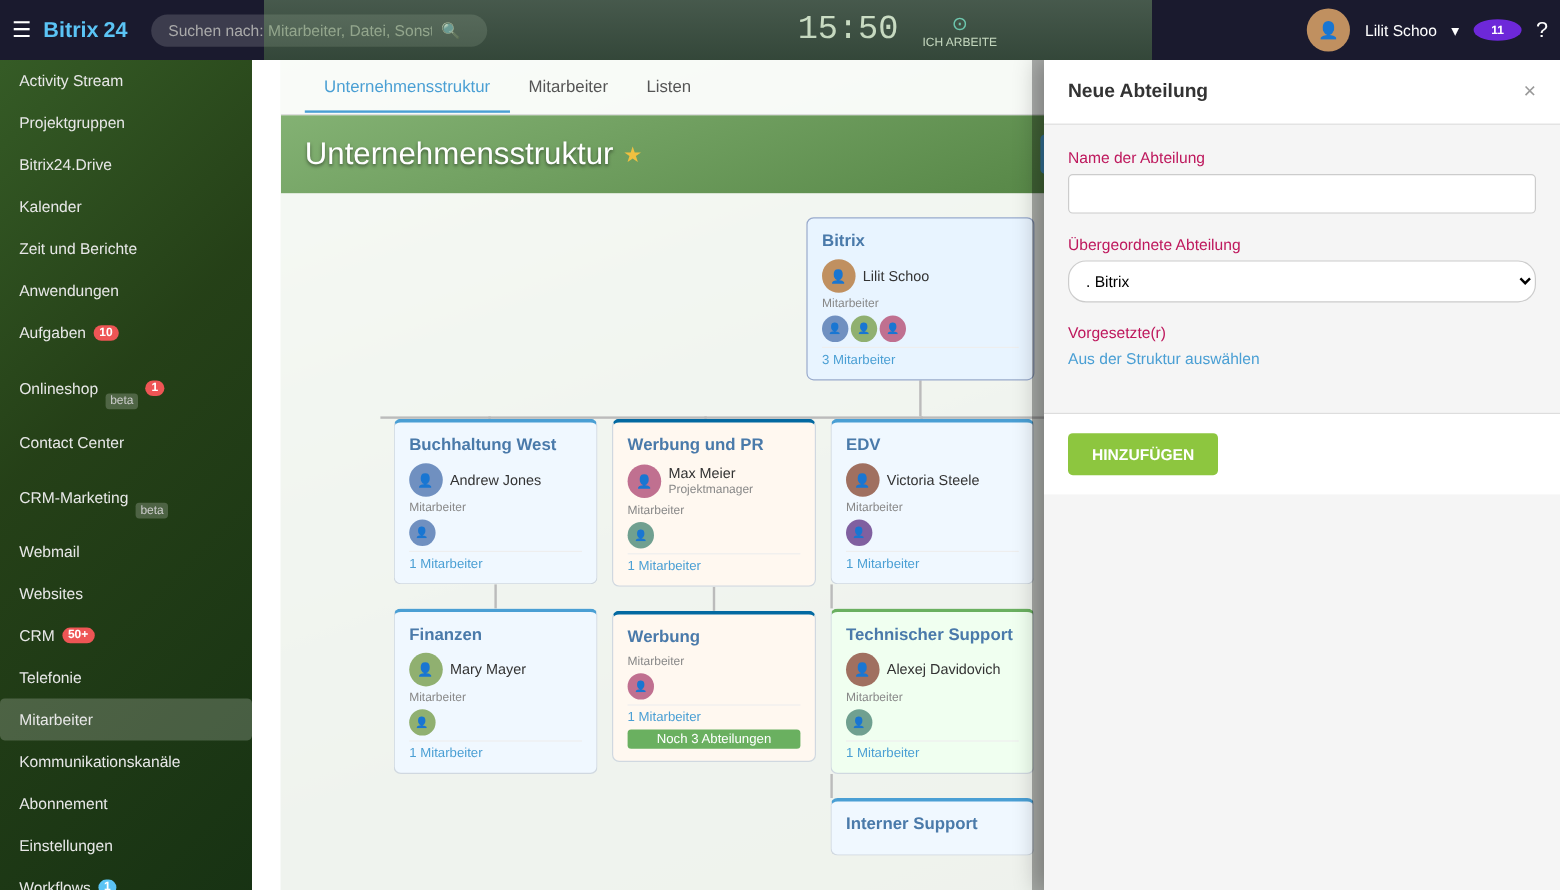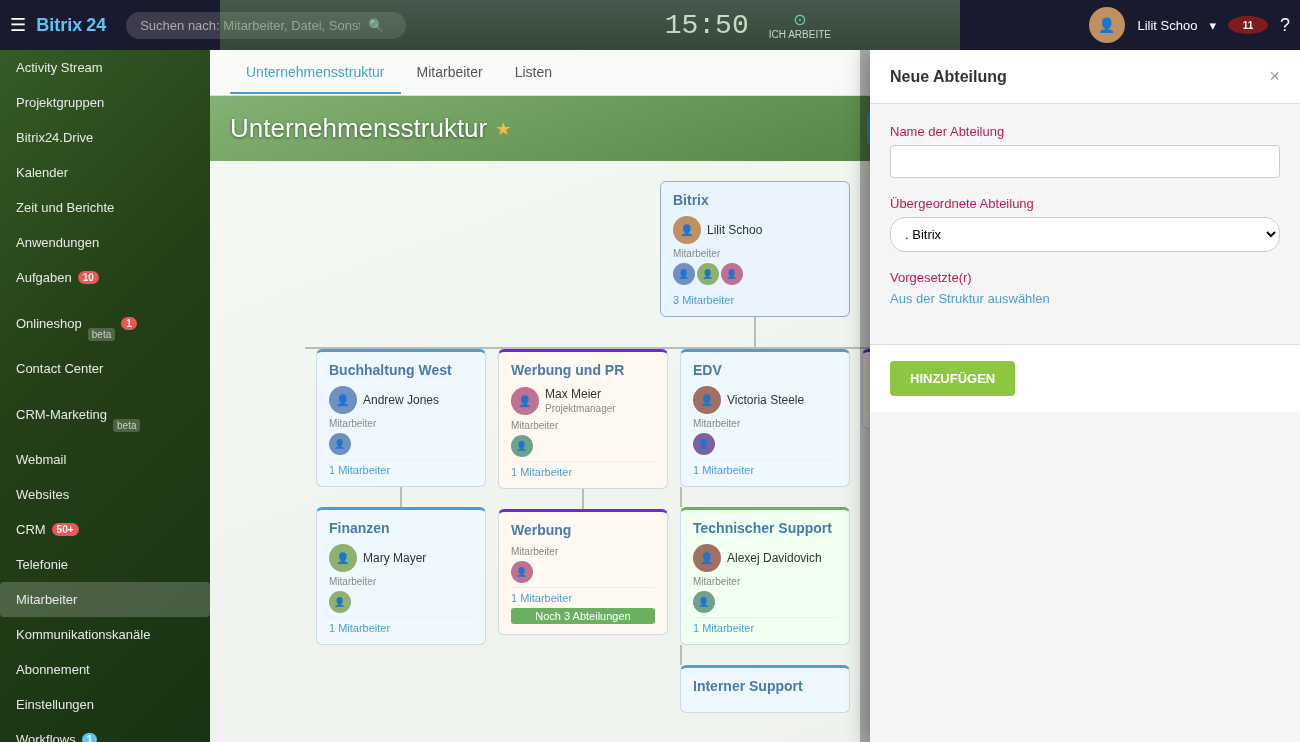--- a/index.html
+++ b/index.html
@@ -38,38 +38,38 @@
     }
     .topbar-right {
       display: flex; align-items: center; gap: 12px;
     }
     .topbar-avatar {
       width: 36px; height: 36px; border-radius: 50%; background: #c0a080; overflow: hidden;
       display: flex; align-items: center; justify-content: center; color: #fff; font-size: 14px;
     }
     .topbar-user { color: #fff; font-size: 13px; }
     .topbar-badge {
-      background: #7f1d1d; color: #fff; border-radius: 50%; width: 40px; height: 18px;
+      background: #6d28d9; color: #fff; border-radius: 50%; width: 40px; height: 18px;
       display: flex; align-items: center; justify-content: center; font-size: 10px; font-weight: bold;
     }
 
     
     .right-sidebar {
       position: absolute; right: 0; top: 50px; width: 42px; background: rgba(0,0,0,0.3);
       display: flex; flex-direction: column; align-items: center; gap: 2px; padding: 4px 0; z-index: 50;
     }
     .right-sidebar-btn {
       width: 38px; height: 38px; border-radius: 50%; background: rgba(255,255,255,0.15);
       display: flex; align-items: center; justify-content: center; color: #fff; cursor: pointer; font-size: 16px;
       overflow: hidden;
     }
     .right-sidebar-btn.avatar-small { background: #b0b0b0; }
 
     
-    .layout { display: flex; height: 692px; }
+    .layout { display: flex; height: 692px; gap: 24px; }
 
     
     .sidebar {
       width: 210px; background: rgba(0,0,0,0.6); flex-shrink: 0;
       overflow-y: auto; position: relative; z-index: 10;
     }
     .sidebar-bg {
       position: absolute; top: 0; left: 0; right: 0; bottom: 0;
       background: linear-gradient(135deg, #2d5a1b 0%, #1a3a0a 40%, #0a2a05 100%);
       opacity: 0.85; z-index: -1;
@@ -150,21 +150,21 @@
     .org-node-avatar {
       width: 28px; height: 28px; border-radius: 50%; background: #c0a080;
       display: flex; align-items: center; justify-content: center; font-size: 11px; color: #fff; overflow: hidden; flex-shrink: 0;
     }
     .org-node-name { font-size: 12px; color: #333; }
     .org-node-role { font-size: 10px; color: #888; margin: 2px 0; }
     .org-node-link { font-size: 11px; color: #4a9fd4; cursor: pointer; border-top: 1px solid #eee; padding-top: 4px; margin-top: 4px; }
 
     
     .org-node.dept-blue { border-top: 3px solid #4a9fd4; }
-    .org-node.dept-orange { border-top: 3px solid #6d28d9; }
+    .org-node.dept-orange { border-top: 3px solid #0369a1; }
     .org-node.dept-green { border-top: 3px solid #6ab060; }
     .org-node.dept-pink { border-top: 3px solid #e07080; }
 
     
     .modal-overlay {
       position: absolute; top: 0; right: 0; bottom: 0; width: 440px;
       background: rgba(0,0,0,0.3); z-index: 200; display: flex; justify-content: flex-end; align-items: flex-end;
     }
     .modal {
       width: 430px; background: #f5f5f5; height: 100%; overflow-y: auto;

